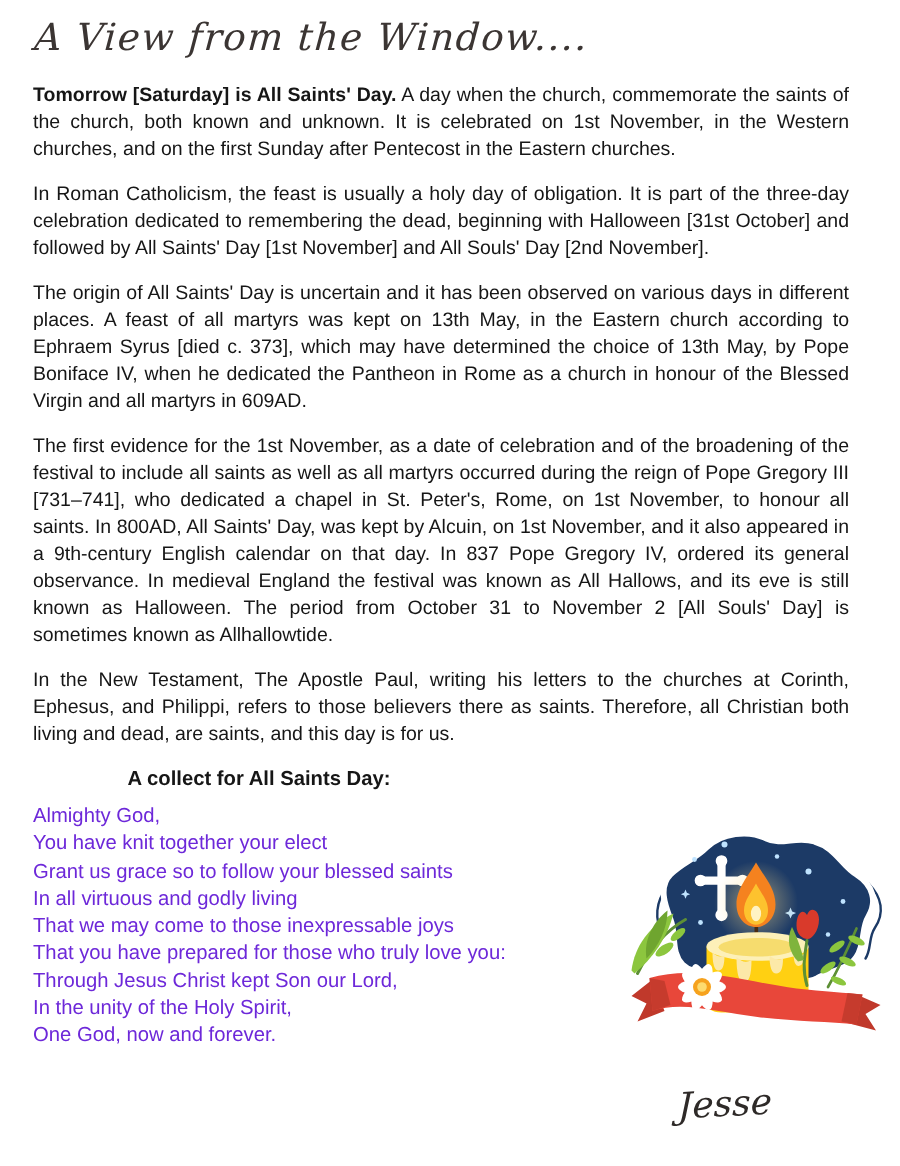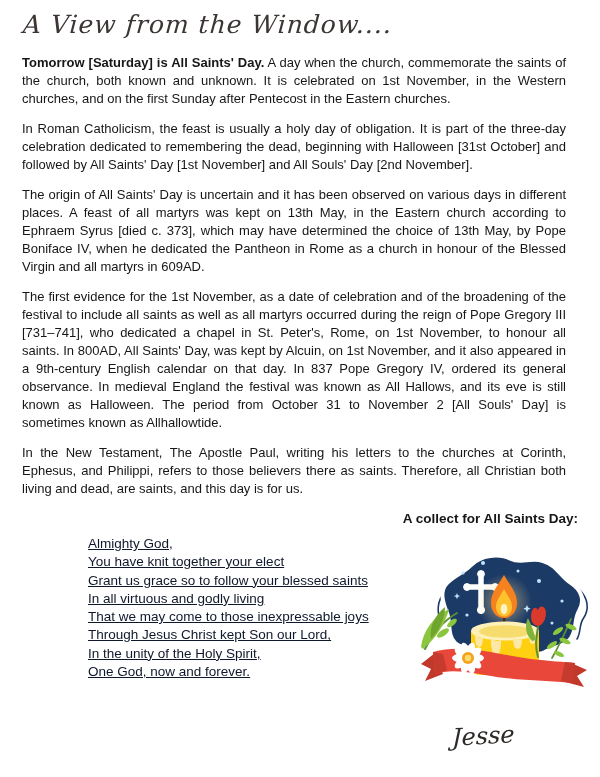--- a/index.html
+++ b/index.html
@@ -31,29 +31,26 @@
     text-align: justify;
     margin: 0 12px 12px 0;
   }
   .para b { font-weight: bold; }
   .collect-heading {
     font-size: 13.5px;
     line-height: 18px;
     font-weight: bold;
     color: #161616;
     margin: 4px 0 7px 63px;
-    text-align: right;
   }
   .collect-line {
     font-size: 13.5px;
     line-height: 18.3px;
-    color: #0f172a;
-    margin-left: 66px;
+    color: #6d28d9;
     white-space: nowrap;
-    text-decoration: underline;
   }
   .illustration {
     position: absolute;
     left: 419px;
     top: 551px;
     width: 172px;
     height: 152px;
   }
   .signature {
     position: absolute;
@@ -82,20 +79,21 @@
   </section>
 
   <section>
     <div class="collect-heading">A collect for All Saints Day:</div>
     <div>
       <div class="collect-line">Almighty God,</div>
       <div class="collect-line">You have knit together your elect</div>
       <div class="collect-line">Grant us grace so to follow your blessed saints</div>
       <div class="collect-line">In all virtuous and godly living</div>
       <div class="collect-line">That we may come to those inexpressable joys</div>
+      <div class="collect-line">That you have prepared for those who truly love you:</div>
       <div class="collect-line">Through Jesus Christ kept Son our Lord,</div>
       <div class="collect-line">In the unity of the Holy Spirit,</div>
       <div class="collect-line">One God, now and forever.</div>
     </div>
   </section>
 
   <div class="illustration">
     <svg width="172" height="152" viewBox="0 0 172 152" xmlns="http://www.w3.org/2000/svg">
       <defs>
         <radialGradient id="glow" cx="50%" cy="50%" r="50%">

